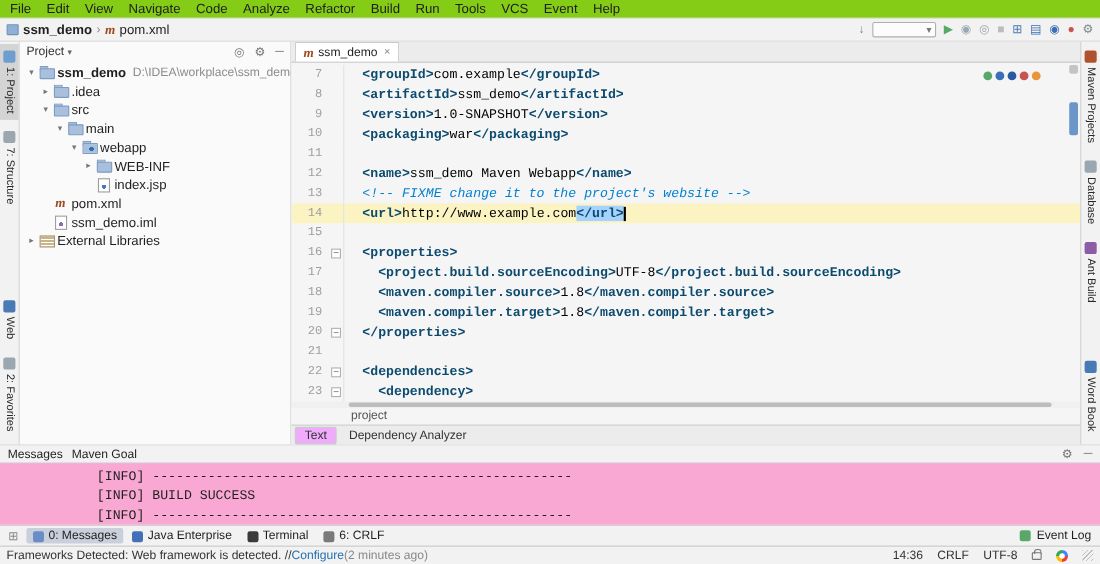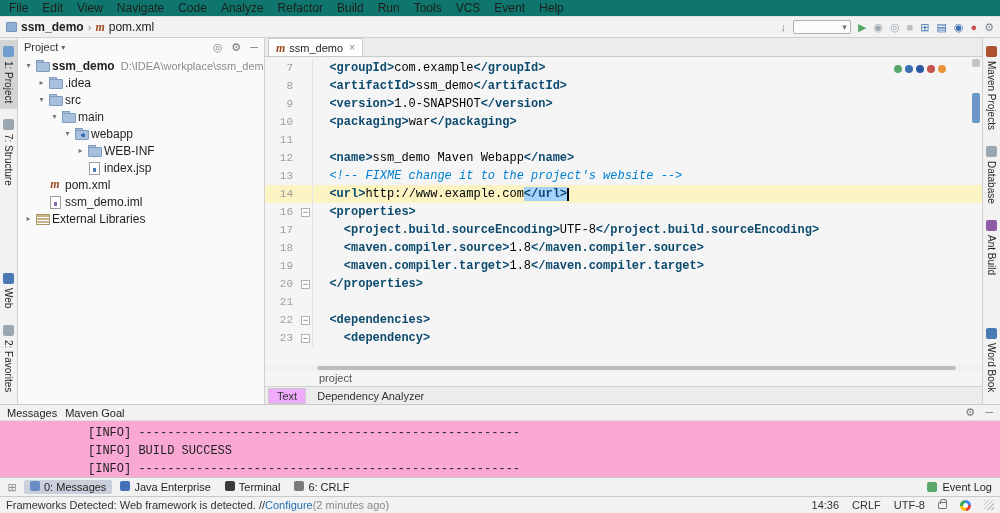--- a/index.html
+++ b/index.html
@@ -1,20 +1,20 @@
 <!DOCTYPE html>
 <html><head>
 <meta charset="utf-8">
 <style>
   * { box-sizing: border-box; }
   body { margin: 0; background: #ddd; font-family: "Liberation Sans", sans-serif; }
   .app { width: 1000px; height: 513px; background: #F2F2F2; position: relative; overflow: hidden; font-size: 12px; color: #1e1e1e; }
 
   
-  .menubar { height: 17px; display: flex; align-items: center; padding-left: 2px; background: #0f766e; border-bottom: 1px solid #E2E2E2; }
+  .menubar { height: 17px; display: flex; align-items: center; padding-left: 2px; background: #84cc16; border-bottom: 1px solid #E2E2E2; }
   .mb-item { padding: 0 7px; font-size: 12px; cursor: default; }
 
   
   .toolbar { height: 21px; display: flex; align-items: center; background: #F2F2F2; border-bottom: 1px solid #CFCFCF; padding: 0 6px; }
   .crumbs { display: flex; align-items: center; gap: 4px; }
   .crumb { font-size: 12px; }
   .crumb.bold { font-weight: bold; }
   .chev { color: #888; font-size: 11px; }
   .maven-ic { font-family: "Liberation Serif", serif; font-style: italic; font-weight: bold; color: #9E4A20; font-size: 12px; line-height: 1; }
   .proj-ic { width: 11px; height: 10px; background: #8FB0D4; border: 1px solid #7193BA; border-radius: 1px; }
@@ -95,21 +95,21 @@
   .messages { height: 73px; display: flex; flex-direction: column; border-top: 1px solid #C9C9C9; flex: none; }
   .msg-header { height: 16px; background: #F2F2F2; display: flex; align-items: center; padding: 0 7px; font-size: 11px; border-bottom: 1px solid #DEDEDE; flex: none; }
   .msg-sub { margin-left: 8px; }
   .msg-icons { margin-left: auto; display: flex; gap: 10px; color: #777; font-size: 11px; }
   .msg-body { flex: 1; background: #f9a8d4; font-family: "Liberation Mono", monospace; font-size: 12px; padding: 3px 0 0 88px; overflow: hidden; }
   .msg-line { height: 18px; line-height: 18px; white-space: pre; }
 
   
   .twbar { height: 19px; background: #F2F2F2; border-top: 1px solid #C9C9C9; display: flex; align-items: center; padding: 0 4px; font-size: 11px; }
   .tw-corner { width: 16px; color: #888; font-size: 11px; text-align: center; margin-right: 4px; }
-  .twbtn { display: flex; align-items: flex-start; gap: 4px; padding: 1px 6px; border-radius: 2px; margin-right: 2px; cursor: default; }
+  .twbtn { display: flex; align-items: flex-end; gap: 4px; padding: 1px 6px; border-radius: 2px; margin-right: 2px; cursor: default; }
   .twbtn.active { background: #C9CFDB; }
   .twic { width: 10px; height: 10px; border-radius: 2px; flex: none; }
   .tw-right { margin-left: auto; display: flex; align-items: center; gap: 5px; padding-right: 4px; }
 
   
   .statusbar { height: 17px; background: #F2F2F2; border-top: 1px solid #C9C9C9; display: flex; align-items: center; padding: 0 6px; font-size: 11px; color: #333; }
   .sb-left { display: flex; align-items: center; white-space: nowrap; overflow: hidden; }
   .sb-link { color: #2470B3; cursor: pointer; }
   .sb-suffix { color: #888; }
   .sb-right { margin-left: auto; display: flex; align-items: center; gap: 13px; }
@@ -302,20 +302,25 @@
             <span class="ln">13</span>
             <span class="foldcol"></span>
             <span class="lc"><span class="seg comment">  &lt;!-- FIXME change it to the project's website --&gt;</span></span>
           </div>
           <div class="cl cl-active">
             <span class="ln">14</span>
             <span class="foldcol"></span>
             <span class="lc"><span class="seg tag">  &lt;url&gt;</span><span class="seg plain">http://www.example.com</span><span class="seg tag sel">&lt;/url&gt;</span><span class="seg caret"></span></span>
           </div>
           <div class="cl">
+            <span class="ln">15</span>
+            <span class="foldcol"></span>
+            <span class="lc"></span>
+          </div>
+          <div class="cl">
             <span class="ln">16</span>
             <span class="foldcol"><span class="foldbox">−</span></span>
             <span class="lc"><span class="seg tag">  &lt;properties&gt;</span></span>
           </div>
           <div class="cl">
             <span class="ln">17</span>
             <span class="foldcol"></span>
             <span class="lc"><span class="seg tag">    &lt;project.build.sourceEncoding&gt;</span><span class="seg plain">UTF-8</span><span class="seg tag">&lt;/project.build.sourceEncoding&gt;</span></span>
           </div>
           <div class="cl">

